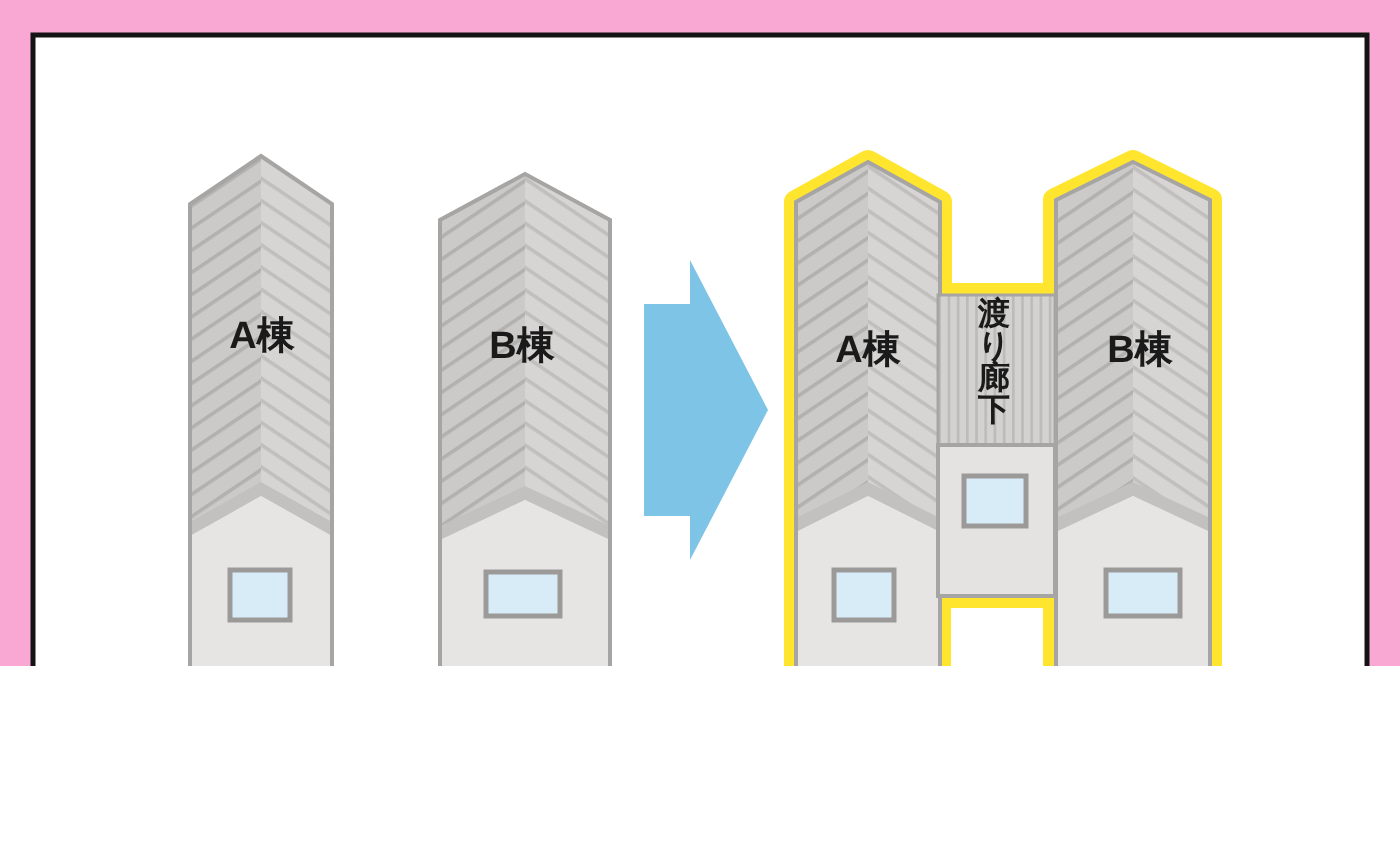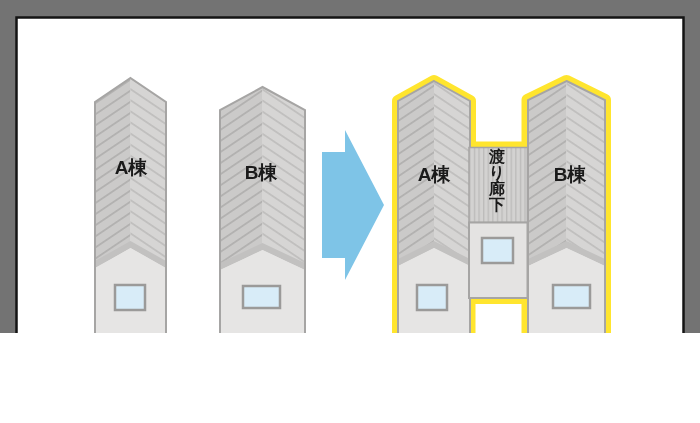--- a/index.html
+++ b/index.html
@@ -1,17 +1,17 @@
 <!DOCTYPE html>
 <html style="--highlight_yellow: #FFE52E; --arrow_blue: #7EC4E7; --window_blue: #D8ECF8;"><head>
 <meta charset="utf-8">
 <style>
   html,body{margin:0;padding:0;background:#fff;}
   .stage{
-    width:700px;height:333px;position:relative;background:#737373;
+    width:700px;height:333px;position:relative;background:#f9a8d4;
     font-family:"Liberation Sans","DejaVu Sans",sans-serif;
   }
   svg text{
     font-family:"Liberation Sans","DejaVu Sans",sans-serif;
     font-weight:bold;fill:#1a1a1a;
   }
   .bldg-label{font-size:19px;}
   .corridor-char{font-size:16px;}
 </style>
 </head>

